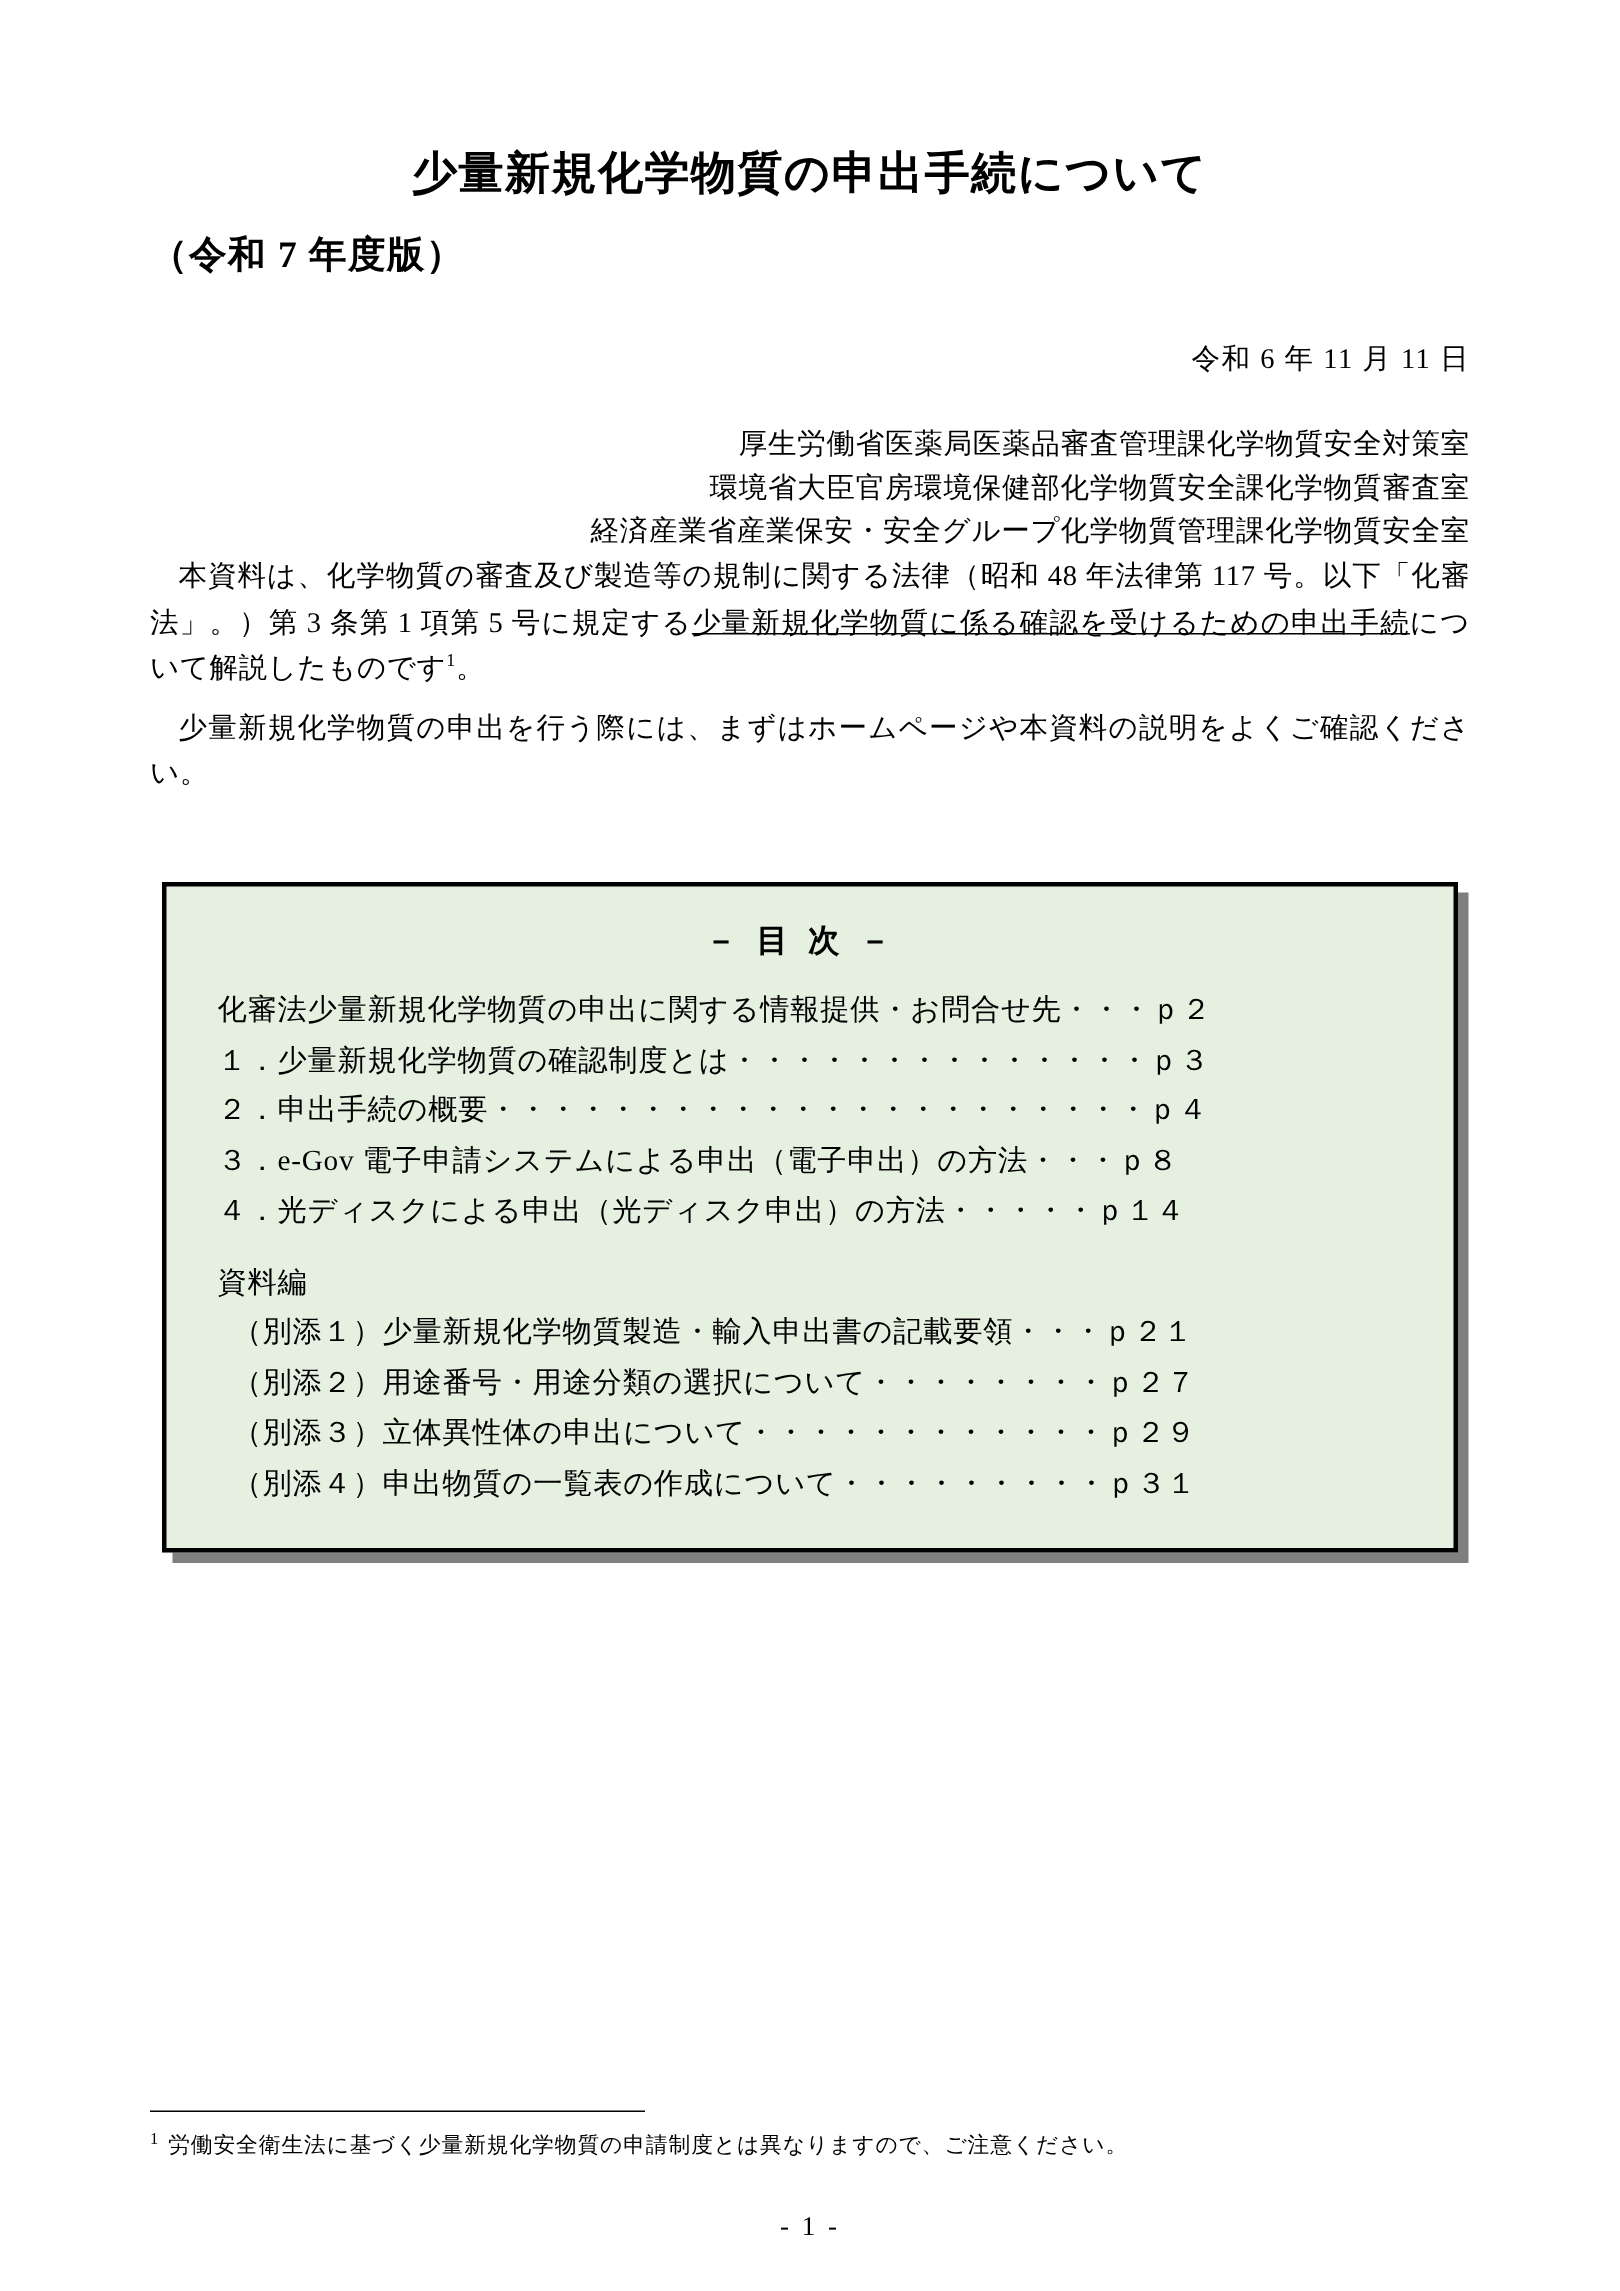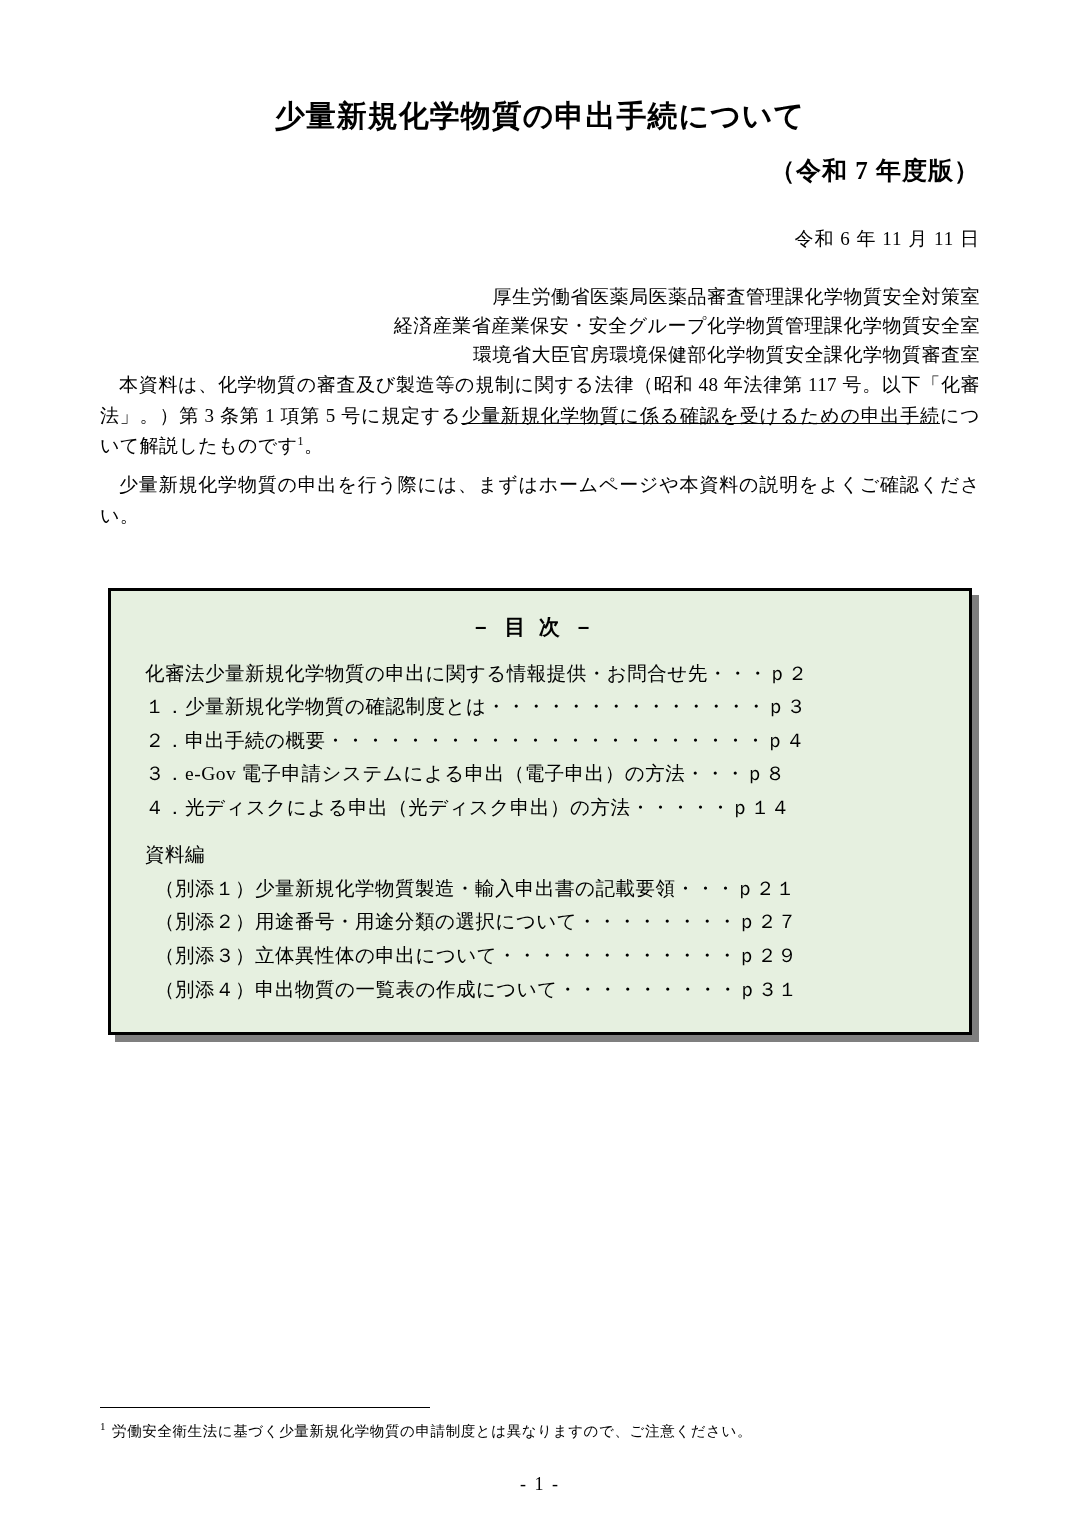--- a/index.html
+++ b/index.html
@@ -25,21 +25,21 @@
   
   .title-main {
     text-align: center;
     font-size: 30px;
     font-weight: bold;
     letter-spacing: 1px;
     margin-top: 96px;
     line-height: 1.3;
   }
   .title-sub {
-    text-align: right;
+    text-align: left;
     font-size: 25px;
     font-weight: bold;
     letter-spacing: 1px;
     margin-top: 16px;
     line-height: 1.3;
   }
 
   
   .date-line {
     text-align: right;
@@ -137,22 +137,22 @@
 
 <div class="page">
 
   <h1 class="title-main">少量新規化学物質の申出手続について</h1>
   <h2 class="title-sub">（令和 7 年度版）</h2>
 
   <div class="date-line">令和 6 年 11 月 11 日</div>
 
   <div class="issuers">
     <div>厚生労働省医薬局医薬品審査管理課化学物質安全対策室</div>
+    <div>環境省大臣官房環境保健部化学物質安全課化学物質審査室</div>
     <div>経済産業省産業保安・安全グループ化学物質管理課化学物質安全室</div>
-    <div>環境省大臣官房環境保健部化学物質安全課化学物質審査室</div>
   </div>
 
   <div class="body-block">
     <p class="para"><span>本資料は、化学物質の審査及び製造等の規制に関する法律（昭和 48 年法律第 117 号。以下「化審法」。）第 3 条第 1 項第 5 号に規定する</span><span class="u">少量新規化学物質に係る確認を受けるための申出手続</span><span>について解説したものです</span><sup class="fn">1</sup><span>。</span></p>
     <p class="para">少量新規化学物質の申出を行う際には、まずはホームページや本資料の説明をよくご確認ください。</p>
   </div>
 
   <div class="toc-shadow">
     <div class="toc-box">
       <div class="toc-heading">－ 目 次 －</div>

